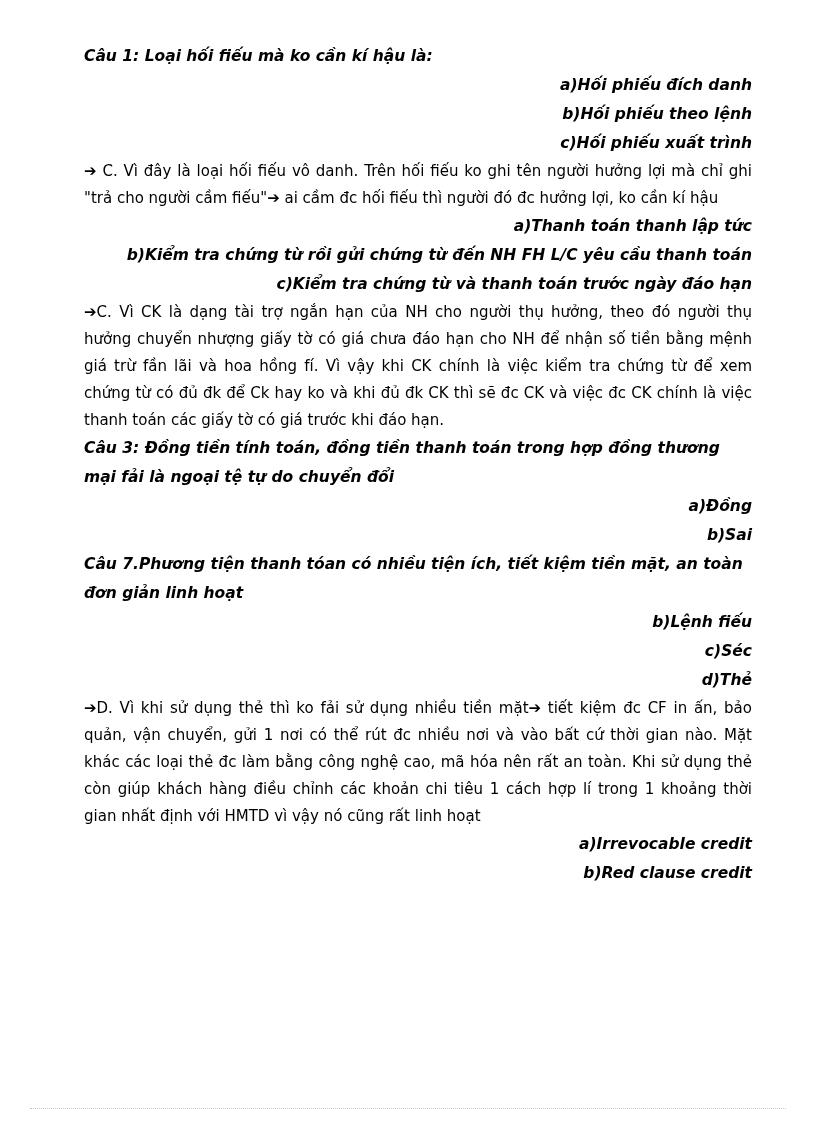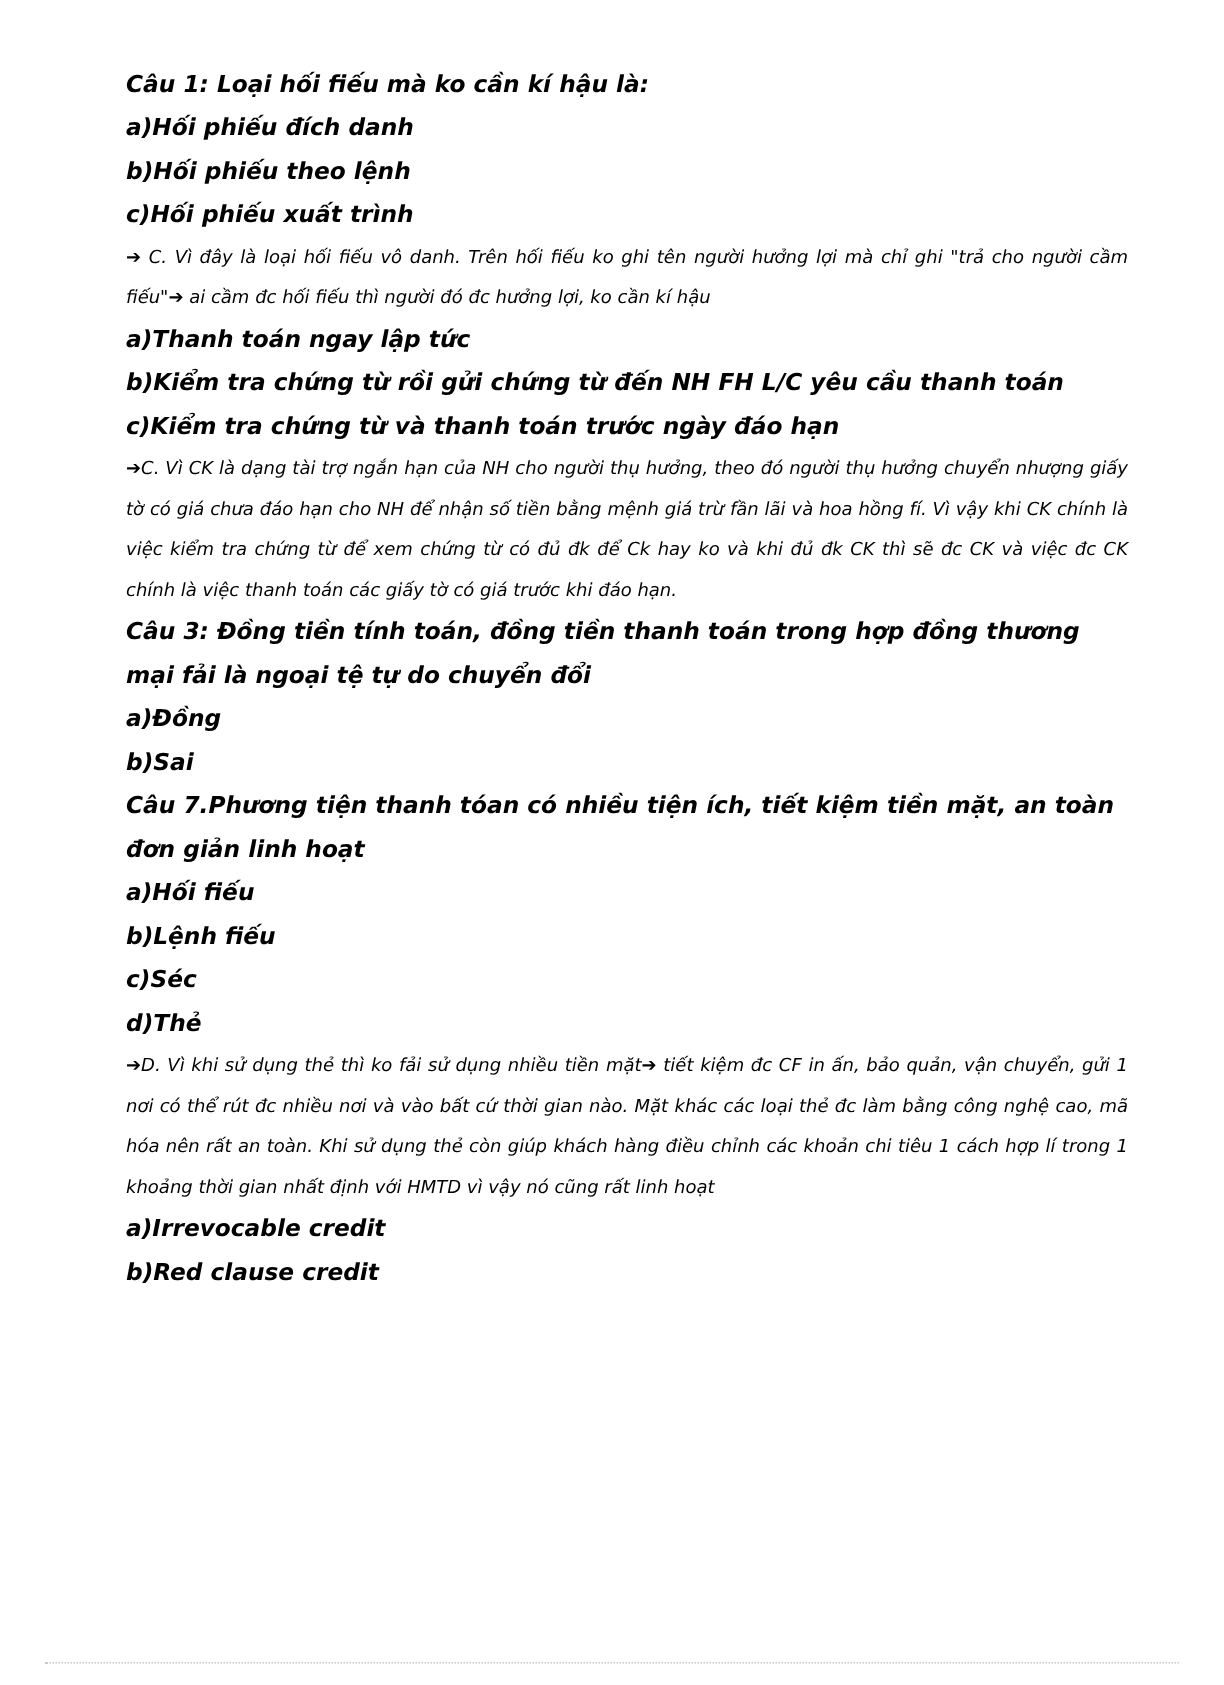--- a/index.html
+++ b/index.html
@@ -39,27 +39,27 @@
     font-weight: bold;
     font-style: italic;
     font-size: 15.5px;
     line-height: 29px;
   }
   .opt {
     font-weight: bold;
     font-style: italic;
     font-size: 15.5px;
     line-height: 29px;
+    text-align: right;
   }
   .ans-block {
-    font-size: 12px;
+    font-size: 15px;
     line-height: 27px;
     text-align: justify;
     text-justify: inter-word;
-    font-style: italic;
   }
   .footer-rule {
     position: absolute;
     left: 30px;
     top: 1108px;
     width: 756px;
     border-top: 1px dotted #c9c9c9;
   }
 </style>
 </head>
@@ -67,31 +67,30 @@
 
 <div class="page">
   <div class="content">
 
     <p class="line q">Câu 1: Loại hối fiếu mà ko cần kí hậu là:</p>
     <p class="line opt">a)Hối phiếu đích danh</p>
     <p class="line opt">b)Hối phiếu theo lệnh</p>
     <p class="line opt">c)Hối phiếu xuất trình</p>
     <p class="line ans-block">➔ C. Vì đây là loại hối fiếu vô danh. Trên hối fiếu ko ghi tên người hưởng lợi mà chỉ ghi "trả cho người cầm fiếu"➔ ai cầm đc hối fiếu thì người đó đc hưởng lợi, ko cần kí hậu</p>
 
-    <p class="line opt">a)Thanh toán ngay lập tức</p>
+    <p class="line opt">a)Thanh toán thanh lập tức</p>
     <p class="line opt">b)Kiểm tra chứng từ rồi gửi chứng từ đến NH FH L/C yêu cầu thanh toán</p>
     <p class="line opt">c)Kiểm tra chứng từ và thanh toán trước ngày đáo hạn</p>
     <p class="line ans-block">➔C. Vì CK là dạng tài trợ ngắn hạn của NH cho người thụ hưởng, theo đó người thụ hưởng chuyển nhượng giấy tờ có giá chưa đáo hạn cho NH để nhận số tiền bằng mệnh giá trừ fần lãi và hoa hồng fí. Vì vậy khi CK chính là việc kiểm tra chứng từ để xem chứng từ có đủ đk để Ck hay ko và khi đủ đk CK thì sẽ đc CK và việc đc CK chính là việc thanh toán các giấy tờ có giá trước khi đáo hạn.</p>
 
     <p class="line q">Câu 3: Đồng tiền tính toán, đồng tiền thanh toán trong hợp đồng thương mại fải là ngoại tệ tự do chuyển đổi</p>
     <p class="line opt">a)Đồng</p>
     <p class="line opt">b)Sai</p>
 
     <p class="line q">Câu 7.Phương tiện thanh tóan có nhiều tiện ích, tiết kiệm tiền mặt, an toàn đơn giản linh hoạt</p>
-    <p class="line opt">a)Hối fiếu</p>
     <p class="line opt">b)Lệnh fiếu</p>
     <p class="line opt">c)Séc</p>
     <p class="line opt">d)Thẻ</p>
     <p class="line ans-block">➔D. Vì khi sử dụng thẻ thì ko fải sử dụng nhiều tiền mặt➔ tiết kiệm đc CF in ấn, bảo quản, vận chuyển, gửi 1 nơi có thể rút đc nhiều nơi và vào bất cứ thời gian nào. Mặt khác các loại thẻ đc làm bằng công nghệ cao, mã hóa nên rất an toàn. Khi sử dụng thẻ còn giúp khách hàng điều chỉnh các khoản chi tiêu 1 cách hợp lí trong 1 khoảng thời gian nhất định với HMTD vì vậy nó cũng rất linh hoạt</p>
 
     <p class="line opt">a)Irrevocable credit</p>
     <p class="line opt">b)Red clause credit</p>
 
   </div>
   <div class="footer-rule"></div>

